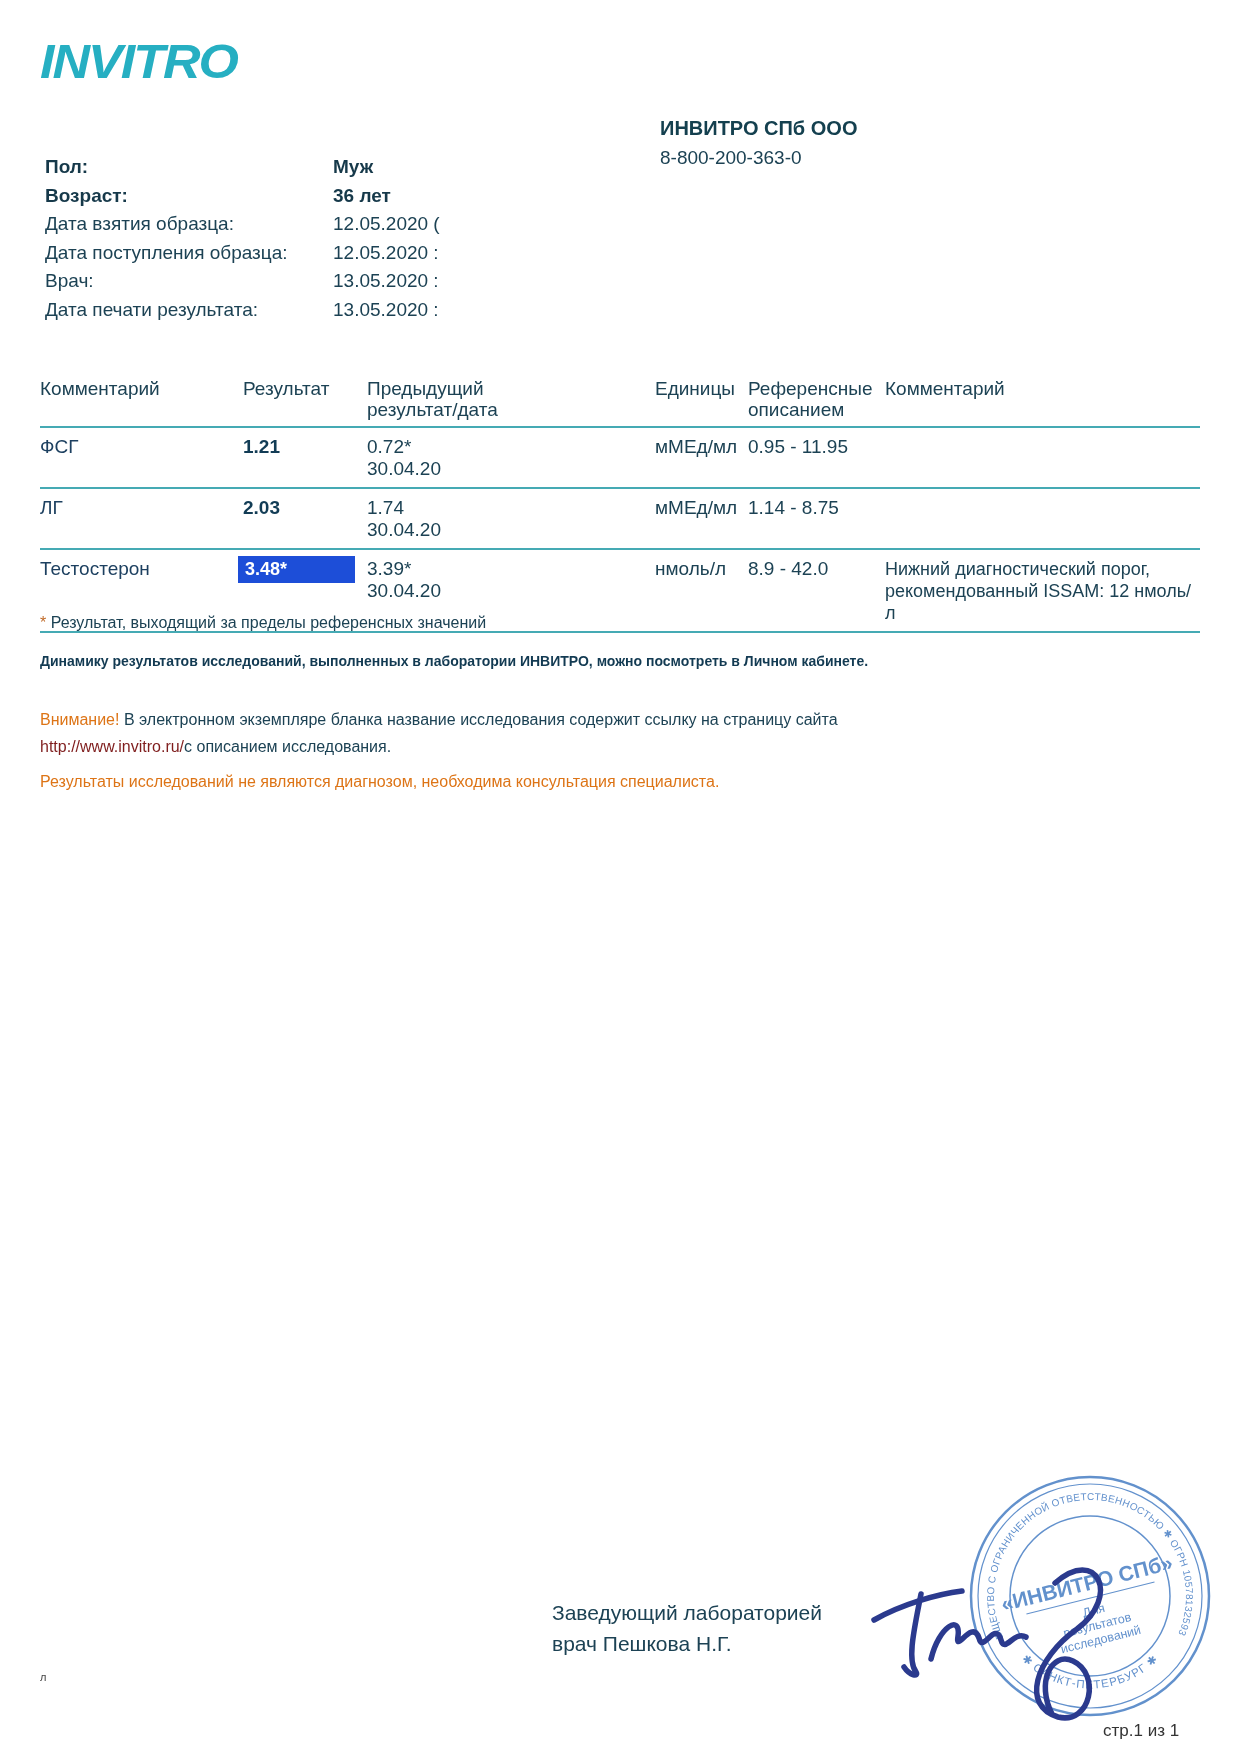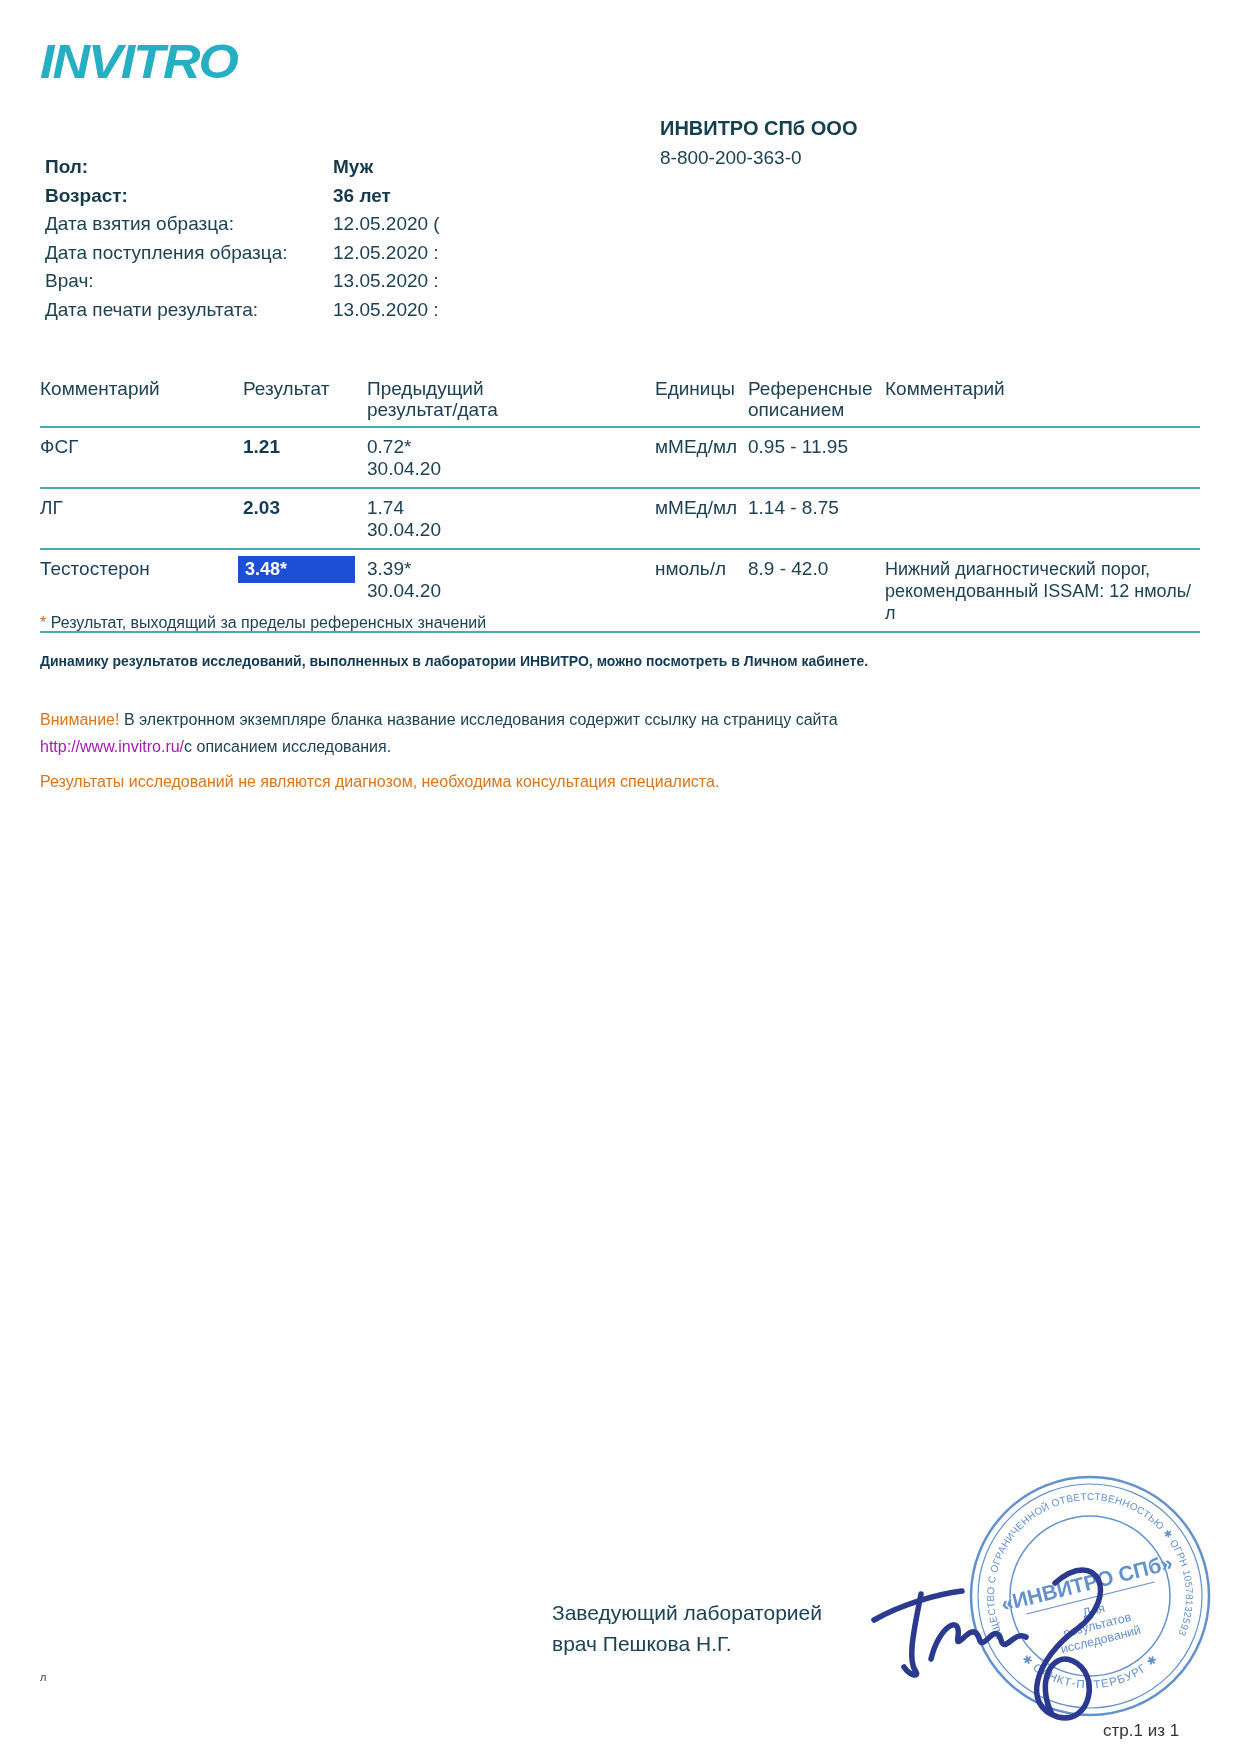--- a/index.html
+++ b/index.html
@@ -40,21 +40,21 @@
     display:inline-block;background:#1d4ed8;color:#ffffff;font-weight:bold;font-size:18px;
     min-width:117px;box-sizing:border-box;padding:2px 8px 3px 7px;margin-left:-5px;margin-top:-2px;
   }
   
   .note{position:absolute;left:40px;margin:0;font-size:16px;line-height:26px;color:#1c4254;}
   .n-footnote{top:594px;width:1000px;}
   .star{color:#c06a28;}
   .n-dynamics{top:634px;width:985px;font-weight:bold;font-size:14px;line-height:23.5px;color:#123a52;}
   .n-attention{top:690px;width:940px;line-height:27px;}
   .attn{color:#dd7416;}
-  .lnk{color:#a21caf;}
+  .lnk{color:#7f1d1d;}
   .n-disclaimer{top:753px;width:1000px;color:#dd7416;}
   
   .sig-text{position:absolute;left:552px;top:1581px;font-size:21px;line-height:31px;color:#1c4254;}
   .sig-svg{position:absolute;left:858px;top:1538px;z-index:3;}
   .stamp{position:absolute;left:966px;top:1456px;z-index:2;opacity:.88;}
   .stamp text{font-family:"Liberation Sans",sans-serif;fill:#4d82c6;}
   
   .page-num{position:absolute;left:1103px;top:1705px;font-size:17px;color:#333333;}
   .tiny-mark{position:absolute;left:40px;top:1655px;font-size:11px;color:#444444;}
 </style>

